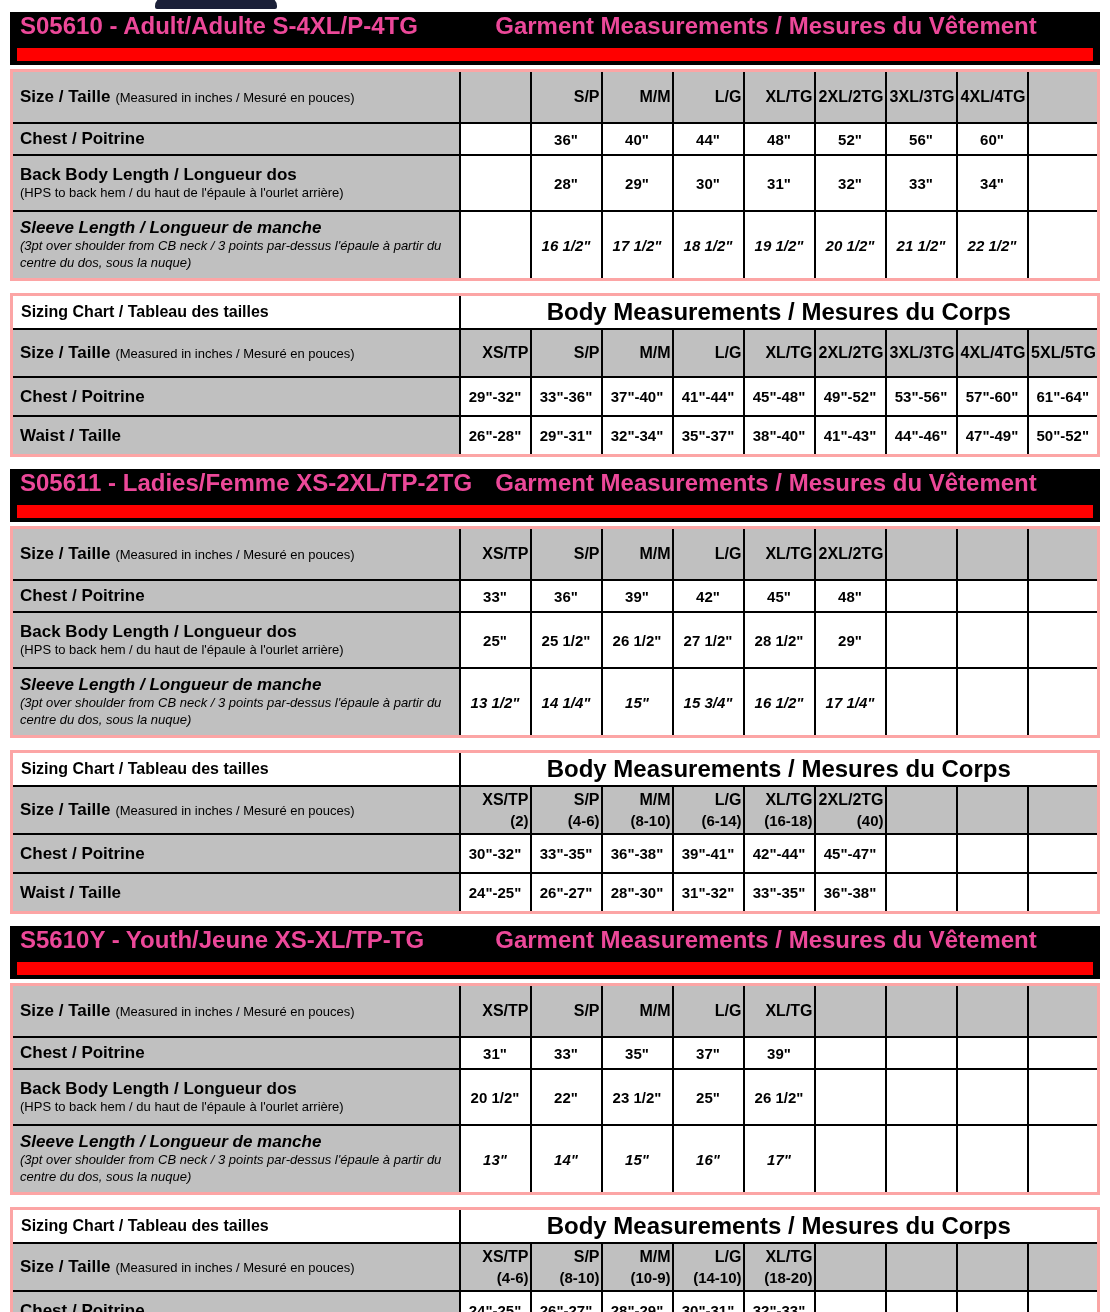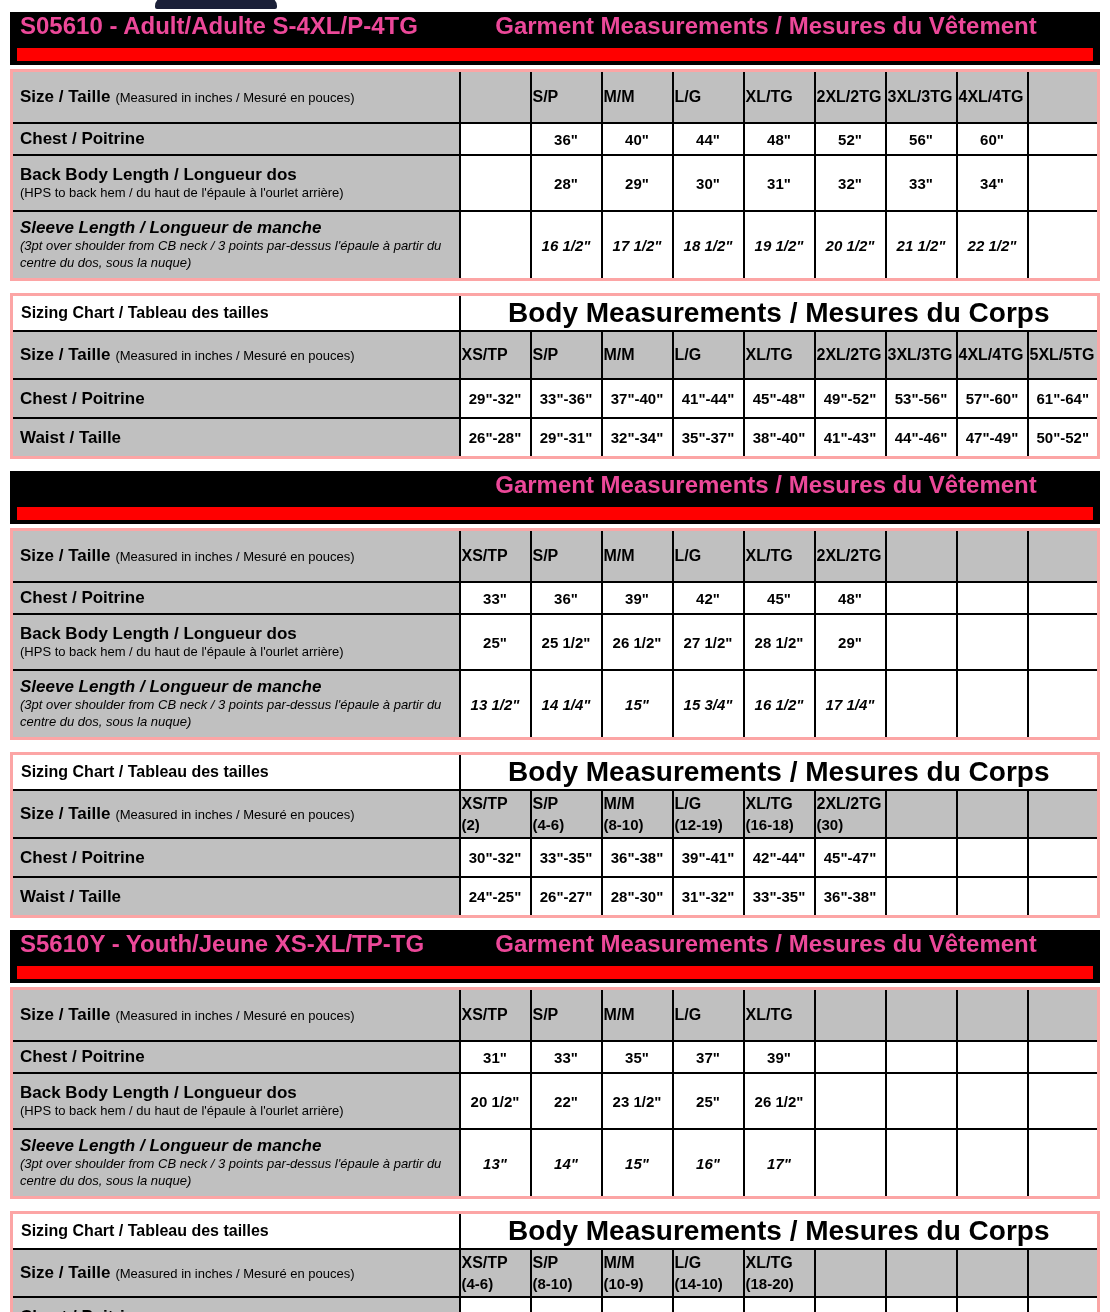--- a/index.html
+++ b/index.html
@@ -21,28 +21,28 @@
   .gbar-center{position:absolute;left:432px;right:10px;text-align:center;font-weight:bold;font-size:24px;white-space:nowrap;}
   .red-wrap{background:#000;padding:0 7px 4px 7px;margin-bottom:4px;}
   .redbar{background:#ff0000;height:13px;}
 
   
   table.grid{border-collapse:collapse;width:100%;table-layout:fixed;border:3px solid #fca5a5;}
   table.grid td{border:2px solid #000;overflow:hidden;vertical-align:middle;}
   col.c-label{width:448px;}
 
   td.bm-left{background:#fff;font-weight:bold;font-size:16px;padding:1px 0 1px 8px;white-space:nowrap;}
-  td.bm-right{background:#fff;font-weight:bold;font-size:28px;text-align:center;white-space:nowrap;}
+  td.bm-right{background:#fff;font-weight:bold;font-size:24px;text-align:center;white-space:nowrap;}
 
   td.label-cell{background:#c0c0c0;padding:2px 7px;}
   .row-label{font-weight:bold;font-size:17px;}
   .note-inline{font-weight:normal;font-size:13px;margin-left:5px;}
   .note-block{font-weight:normal;font-size:13px;line-height:1.3;display:block;}
 
-  td.size-cell{background:#c0c0c0;text-align:left;font-weight:bold;font-size:16px;line-height:1.3;}
+  td.size-cell{background:#c0c0c0;text-align:right;font-weight:bold;font-size:16px;line-height:1.3;}
   .size-sub{font-size:15px;}
   td.value-cell{background:#ffffff;text-align:center;font-weight:bold;font-size:15px;}
 
   
   .t-garment tr.row-size td{height:46px;}
   .t-garment tr.row-plain td{height:26px;}
   .t-garment tr.row-note2 td{height:50px;}
   .t-garment tr.row-note3 td{height:62px;font-style:italic;}
   .t-body tr.row-title td{height:30px;}
   .t-body tr.row-size td{height:42px;}
@@ -215,20 +215,21 @@
             <td class="value-cell">41"-43"</td>
             <td class="value-cell">44"-46"</td>
             <td class="value-cell">47"-49"</td>
             <td class="value-cell">50"-52"</td>
           </tr>
         </tbody>
       </table>
     </div>
     <div class="section">
       <div class="gbar">
+        <span class="gbar-left">S05611 - Ladies/Femme XS-2XL/TP-2TG</span>
         <span class="gbar-center">Garment Measurements / Mesures du Vêtement</span>
       </div>
       <div class="red-wrap">
         <div class="redbar"></div>
       </div>
       <table class="grid t-garment">
         <colgroup>
           <col class="c-label">
           <col>
           <col>
@@ -338,29 +339,29 @@
             <td class="size-cell">
               <div class="size-main">S/P</div>
               <div class="size-sub">(4-6)</div>
             </td>
             <td class="size-cell">
               <div class="size-main">M/M</div>
               <div class="size-sub">(8-10)</div>
             </td>
             <td class="size-cell">
               <div class="size-main">L/G</div>
-              <div class="size-sub">(12-19)</div>
+              <div class="size-sub">(6-14)</div>
             </td>
             <td class="size-cell">
               <div class="size-main">XL/TG</div>
               <div class="size-sub">(16-18)</div>
             </td>
             <td class="size-cell">
               <div class="size-main">2XL/2TG</div>
-              <div class="size-sub">(30)</div>
+              <div class="size-sub">(40)</div>
             </td>
             <td class="size-cell">
               <div class="size-main"></div>
             </td>
             <td class="size-cell">
               <div class="size-main"></div>
             </td>
             <td class="size-cell">
               <div class="size-main"></div>
             </td>

